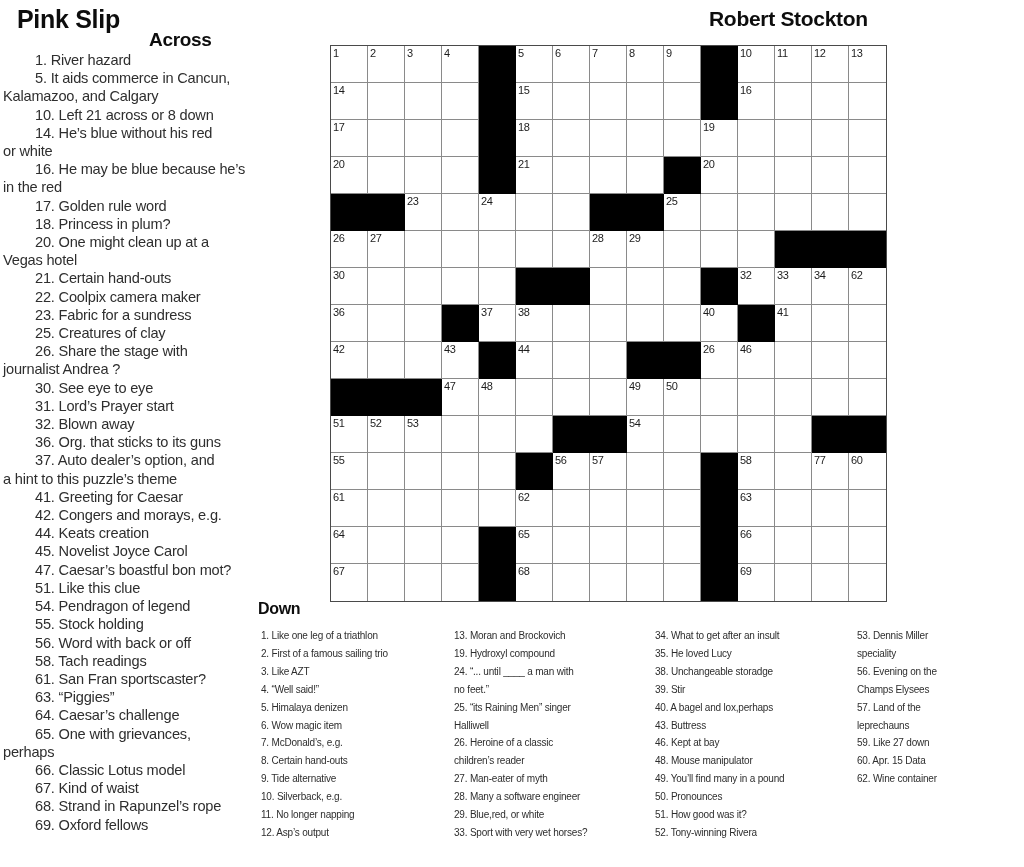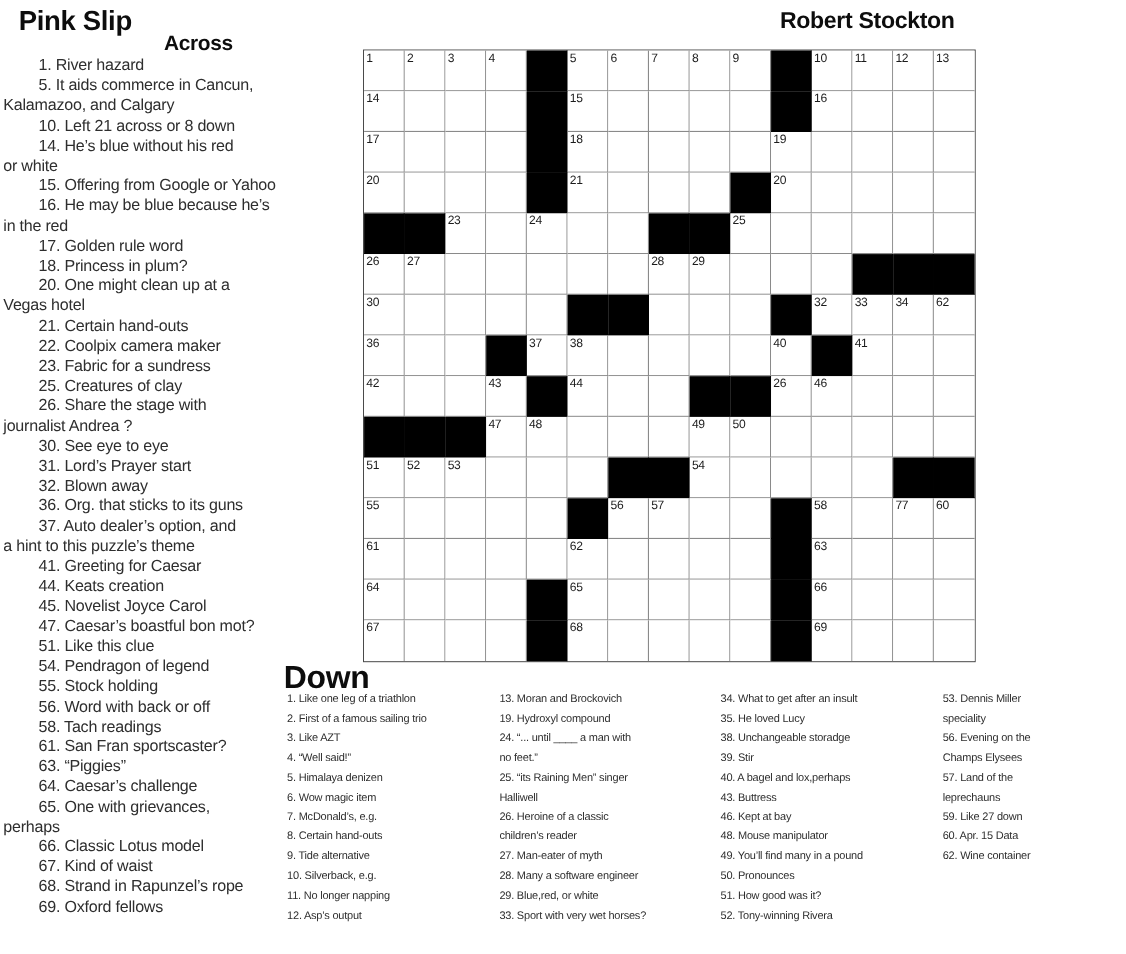--- a/index.html
+++ b/index.html
@@ -4,21 +4,21 @@
 <style>
   html,body{margin:0;padding:0;}
   body{
     width:1024px;height:867px;background:#ffffff;position:relative;
     font-family:"Liberation Sans", sans-serif;color:#2e2e2e;overflow:hidden;
   }
   .hdr{position:absolute;font-weight:700;color:#0d0d0d;letter-spacing:-0.3px;white-space:nowrap;}
   #title{left:17px;top:5px;font-size:25px;}
   #author{left:709px;top:7px;font-size:21px;}
   #across-head{left:149px;top:29px;font-size:19px;}
-  #down-head{left:258px;top:600px;font-size:29px;}
+  #down-head{left:258px;top:600px;font-size:16px;}
 
   #across-list{position:absolute;left:3px;top:51px;width:330px;font-size:14.6px;line-height:18.2px;}
   .clue-line{white-space:nowrap;letter-spacing:-0.2px;}
   .clue-line.first{padding-left:32px;}
   .down-col{position:absolute;top:627px;font-size:10px;line-height:17.9px;}
   #down-col-0{left:261px;width:196px;}
   #down-col-1{left:454px;width:200px;}
   #down-col-2{left:655px;width:200px;}
   #down-col-3{left:857px;width:165px;}
 
@@ -48,40 +48,40 @@
 <div class="hdr" id="author">Robert Stockton</div>
 <div class="hdr" id="across-head">Across</div>
 
 <div id="across-list">
     <div class="clue-line first">1. River hazard</div>
     <div class="clue-line first">5. It aids commerce in Cancun,</div>
     <div class="clue-line">Kalamazoo, and Calgary</div>
     <div class="clue-line first">10. Left 21 across or 8 down</div>
     <div class="clue-line first">14. He’s blue without his red</div>
     <div class="clue-line">or white</div>
-    <div class="clue-line first">15. Offering from Google or Yahoo</div>
     <div class="clue-line first">16. He may be blue because he’s</div>
     <div class="clue-line">in the red</div>
     <div class="clue-line first">17. Golden rule word</div>
     <div class="clue-line first">18. Princess in plum?</div>
     <div class="clue-line first">20. One might clean up at a</div>
     <div class="clue-line">Vegas hotel</div>
     <div class="clue-line first">21. Certain hand-outs</div>
     <div class="clue-line first">22. Coolpix camera maker</div>
     <div class="clue-line first">23. Fabric for a sundress</div>
     <div class="clue-line first">25. Creatures of clay</div>
     <div class="clue-line first">26. Share the stage with</div>
     <div class="clue-line">journalist Andrea ?</div>
     <div class="clue-line first">30. See eye to eye</div>
     <div class="clue-line first">31. Lord’s Prayer start</div>
     <div class="clue-line first">32. Blown away</div>
     <div class="clue-line first">36. Org. that sticks to its guns</div>
     <div class="clue-line first">37. Auto dealer’s option, and</div>
     <div class="clue-line">a hint to this puzzle’s theme</div>
     <div class="clue-line first">41. Greeting for Caesar</div>
+    <div class="clue-line first">42. Congers and morays, e.g.</div>
     <div class="clue-line first">44. Keats creation</div>
     <div class="clue-line first">45. Novelist Joyce Carol</div>
     <div class="clue-line first">47. Caesar’s boastful bon mot?</div>
     <div class="clue-line first">51. Like this clue</div>
     <div class="clue-line first">54. Pendragon of legend</div>
     <div class="clue-line first">55. Stock holding</div>
     <div class="clue-line first">56. Word with back or off</div>
     <div class="clue-line first">58. Tach readings</div>
     <div class="clue-line first">61. San Fran sportscaster?</div>
     <div class="clue-line first">63. “Piggies”</div>

